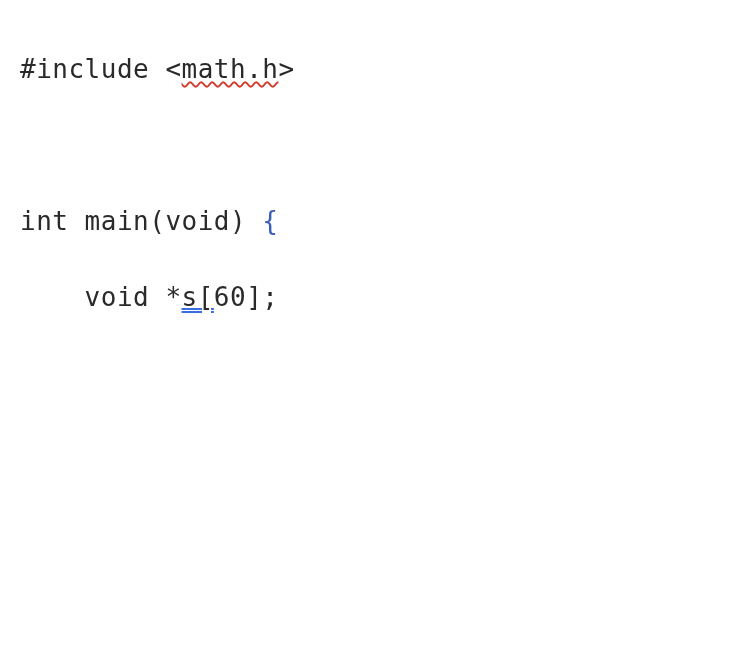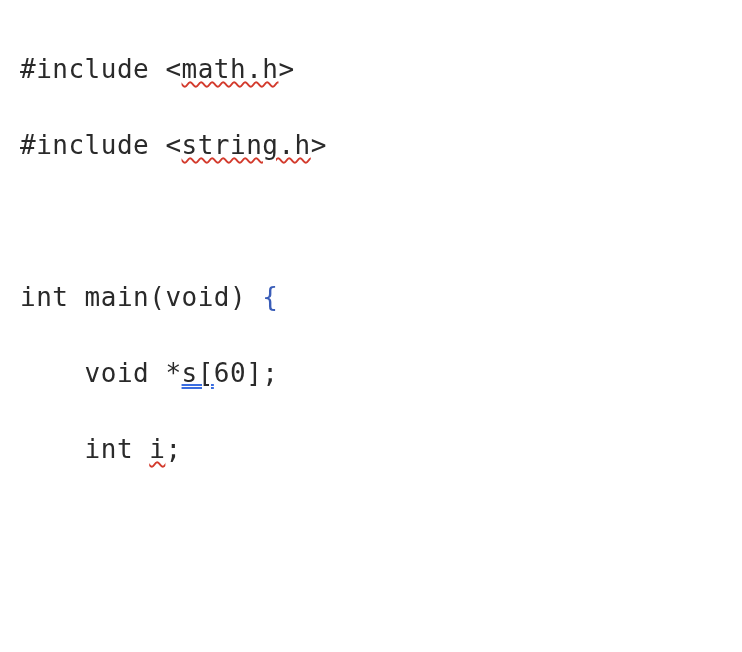--- a/index.html
+++ b/index.html
@@ -34,25 +34,23 @@
     text-decoration-thickness: 2px;
     text-underline-offset: 2px;
   }
   .brace-blue { color: #3a5db8; }
 </style>
 </head>
 <body>
 
 <div class="page">
 <span class="line"><span>#include &lt;</span><span class="r">math.h</span><span>&gt;</span></span>
-<span class="line"><span>#include &lt;</span><span class="r">string.h</span><span>&gt;</span></span>
 <span class="blank"></span>
 <span class="line"><span>int main(void) </span><span class="brace-blue">{</span></span>
 <span class="line"><span>    void *</span><span class="b">s[</span><span>60];</span></span>
-<span class="line"><span>    int </span><span class="r">i</span><span>;</span></span>
 <span class="blank"></span>
 
 
 
 
 
 
 
 </div>
 

